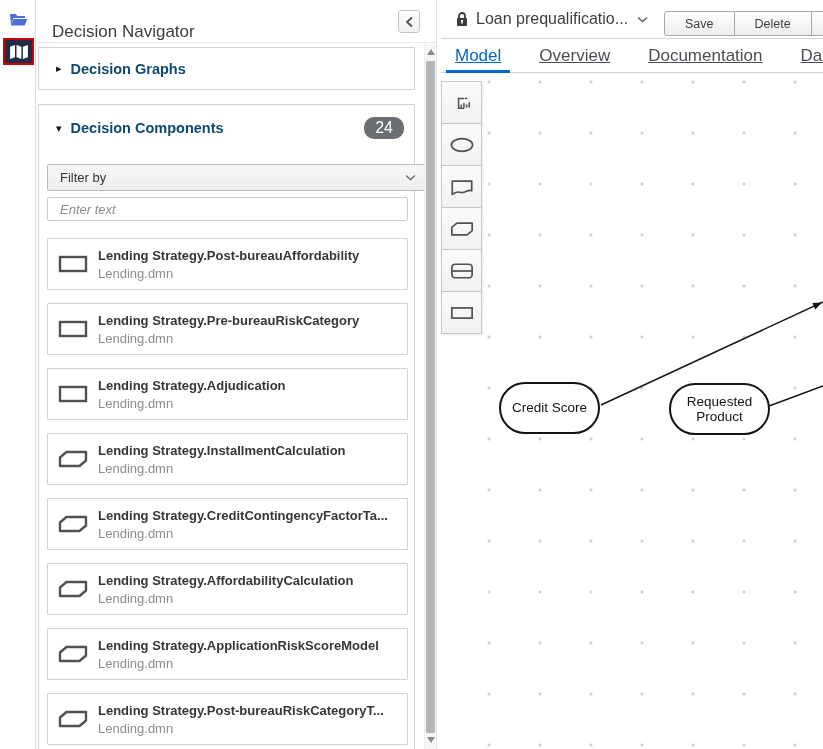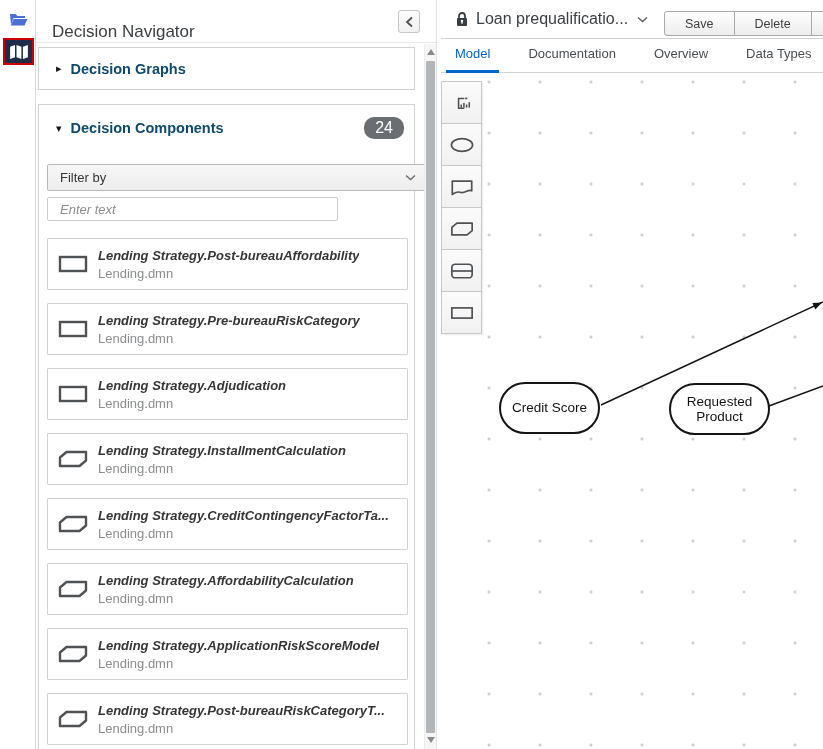--- a/index.html
+++ b/index.html
@@ -30,42 +30,42 @@
   .section-label { font-size:14.5px; font-weight:600; color:#0c4a6e; margin-left:9px; }
   .caret { font-size:11px; color:#151515; }
 
   .components-card { top:104px; width:377px; height:670px; }
   .comp-header { height:46px; display:flex; align-items:center; padding:0 10px 0 17px; cursor:pointer; }
   .badge { margin-left:auto; background:#6a6e73; color:#fff; font-size:16px; border-radius:10px; padding:2px 11px; }
 
   .filter-select { position:absolute; left:8px; top:59px; width:382px; height:27px; border:1px solid #b9b9b9; border-radius:2px; background:linear-gradient(#f7f7f7,#ededed); display:flex; align-items:center; padding:0 12px; cursor:pointer; }
   .filter-label { font-size:13px; color:#363636; }
   .filter-chevron { margin-left:auto; }
-  .filter-input { position:absolute; left:8px; top:92px; width:291px; height:24px; border:1px solid #cccccc; border-radius:2px; background:#fff; font-family:"Liberation Sans","DejaVu Sans",sans-serif; font-style:italic; font-size:13px; color:#7f1d1d; padding:0 12px; }
+  .filter-input { position:absolute; left:8px; top:92px; width:361px; height:24px; border:1px solid #cccccc; border-radius:2px; background:#fff; font-family:"Liberation Sans","DejaVu Sans",sans-serif; font-style:italic; font-size:13px; color:#7f1d1d; padding:0 12px; }
   .filter-input::placeholder { color:#8b8d8f; font-style:italic; }
 
   .comp-list { position:absolute; left:8px; top:133px; width:361px; }
   .comp-item { height:52px; border:1px solid #d2d2d2; border-radius:1px; background:#fff; margin-bottom:13px; display:flex; align-items:center; padding:0 10px; cursor:pointer; overflow:hidden; }
   .comp-icon { width:40px; flex:0 0 40px; display:flex; align-items:center; }
   .comp-text { min-width:0; }
-  .comp-name { font-size:13px; font-weight:700; color:#363636; white-space:nowrap; overflow:hidden;font-style:italic; }
+  .comp-name { font-size:13px; font-weight:700; color:#363636; white-space:nowrap; overflow:hidden; }
   .comp-file { font-size:13px; color:#8b8d8f; margin-top:3px; }
 
   
   .editor { position:absolute; left:441px; top:0; width:382px; height:749px; background:#fff; }
   .editor-header { height:39px; border-bottom:1px solid #d2d2d2; display:flex; align-items:center; padding-left:14px; position:relative; }
   .asset-title { font-size:16px; color:#3c3f42; margin-left:7px; white-space:nowrap; }
   .title-chevron { margin-left:9px; }
   .btn-group { position:absolute; left:223px; top:11px; display:flex; }
   .btn { height:25px; border:1px solid #a8a8a8; border-left-width:0; background:linear-gradient(#fefefe,#ededed); font-size:12.5px; color:#3c3f42; padding:0 20px; display:flex; align-items:center; cursor:pointer; white-space:nowrap; }
   .btn:first-child { border-left-width:1px; border-radius:3px 0 0 3px; }
   .btn:last-child { width:60px; }
 
   .tabbar { height:34px; border-bottom:1px solid #d2d2d2; display:flex; gap:20px; padding-left:5px; align-items:stretch; }
-  .tab { font-size:13px; color:#4a4e52; padding:7px 9px 0; cursor:pointer; position:relative; white-space:nowrap; }
+  .tab { font-size:17px; color:#4a4e52; padding:7px 9px 0; cursor:pointer; position:relative; white-space:nowrap;text-decoration:underline; }
   .tab.active { color:#0066cc; }
   .tab.active::after { content:""; position:absolute; left:0; right:0; bottom:-1px; height:3px; background:#0066cc; }
 
   .canvas { position:absolute; left:0; top:78px; width:382px; height:671px; background:#fff;
     background-image:radial-gradient(circle, #c6c6c6 1.2px, transparent 1.5px);
     background-size:51px 51px; background-position:22.5px -21.5px; }
 
   .palette { position:absolute; left:0; top:3px; width:41px; }
   .pal-btn { width:41px; height:43px; border:1px solid #c8c8c8; margin-top:-1px; background:linear-gradient(#fbfbfb,#f1f1f1); display:flex; align-items:center; justify-content:center; cursor:pointer; box-shadow:1px 1px 2px rgba(0,0,0,0.08); }
   .pal-btn:first-child { margin-top:0; }
@@ -262,22 +262,22 @@
       <span class="btn-group">
         <span class="btn">Save</span>
         <span class="btn">Delete</span>
         <span class="btn">Rename</span>
 
       </span>
     </div>
 
     <div class="tabbar">
       <span class="tab active">Model</span>
+      <span class="tab">Overview</span>
       <span class="tab">Documentation</span>
-      <span class="tab">Overview</span>
       <span class="tab">Data Types</span>
     </div>
 
     <div class="canvas">
       <svg class="edges" width="382" height="671" viewBox="0 0 382 671">
         <line x1="160" y1="327" x2="382" y2="224" stroke="#141414" stroke-width="1.4"></line>
         <polygon points="381,224.5 374.3,231.4 371.4,225.1" fill="#141414"></polygon>
         <line x1="328" y1="328" x2="382" y2="308" stroke="#141414" stroke-width="1.4"></line>
       </svg>
 

